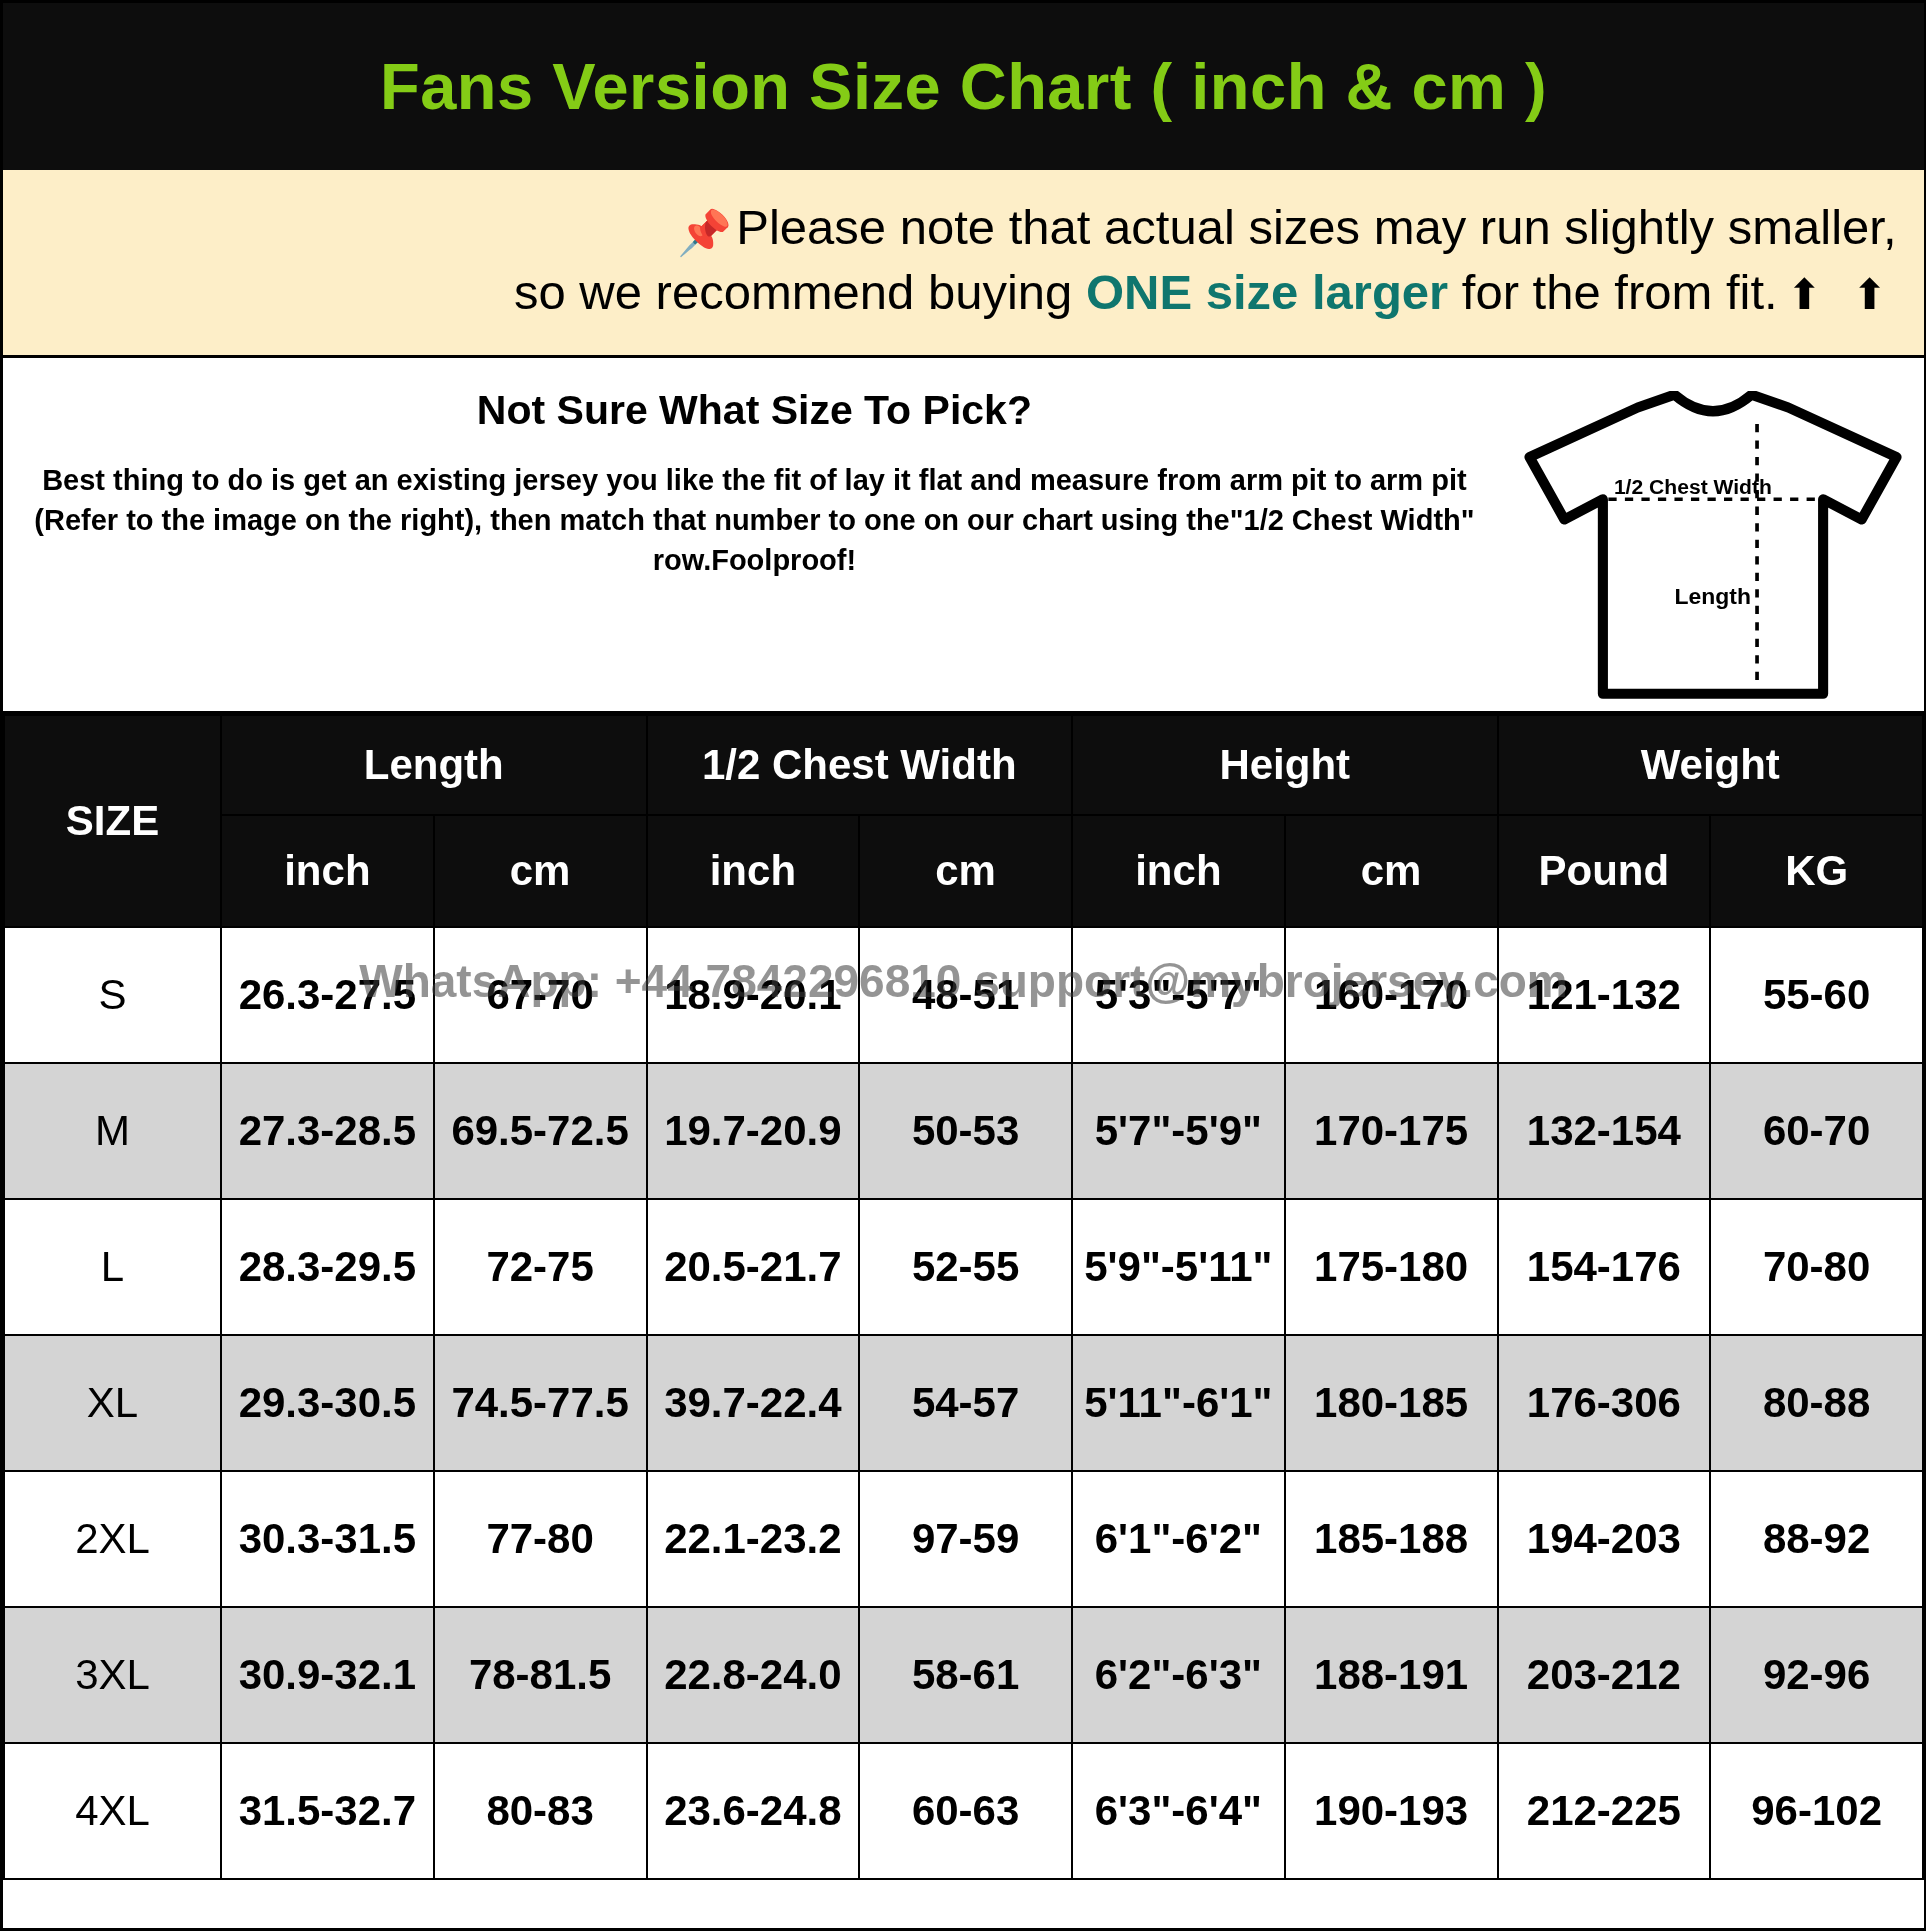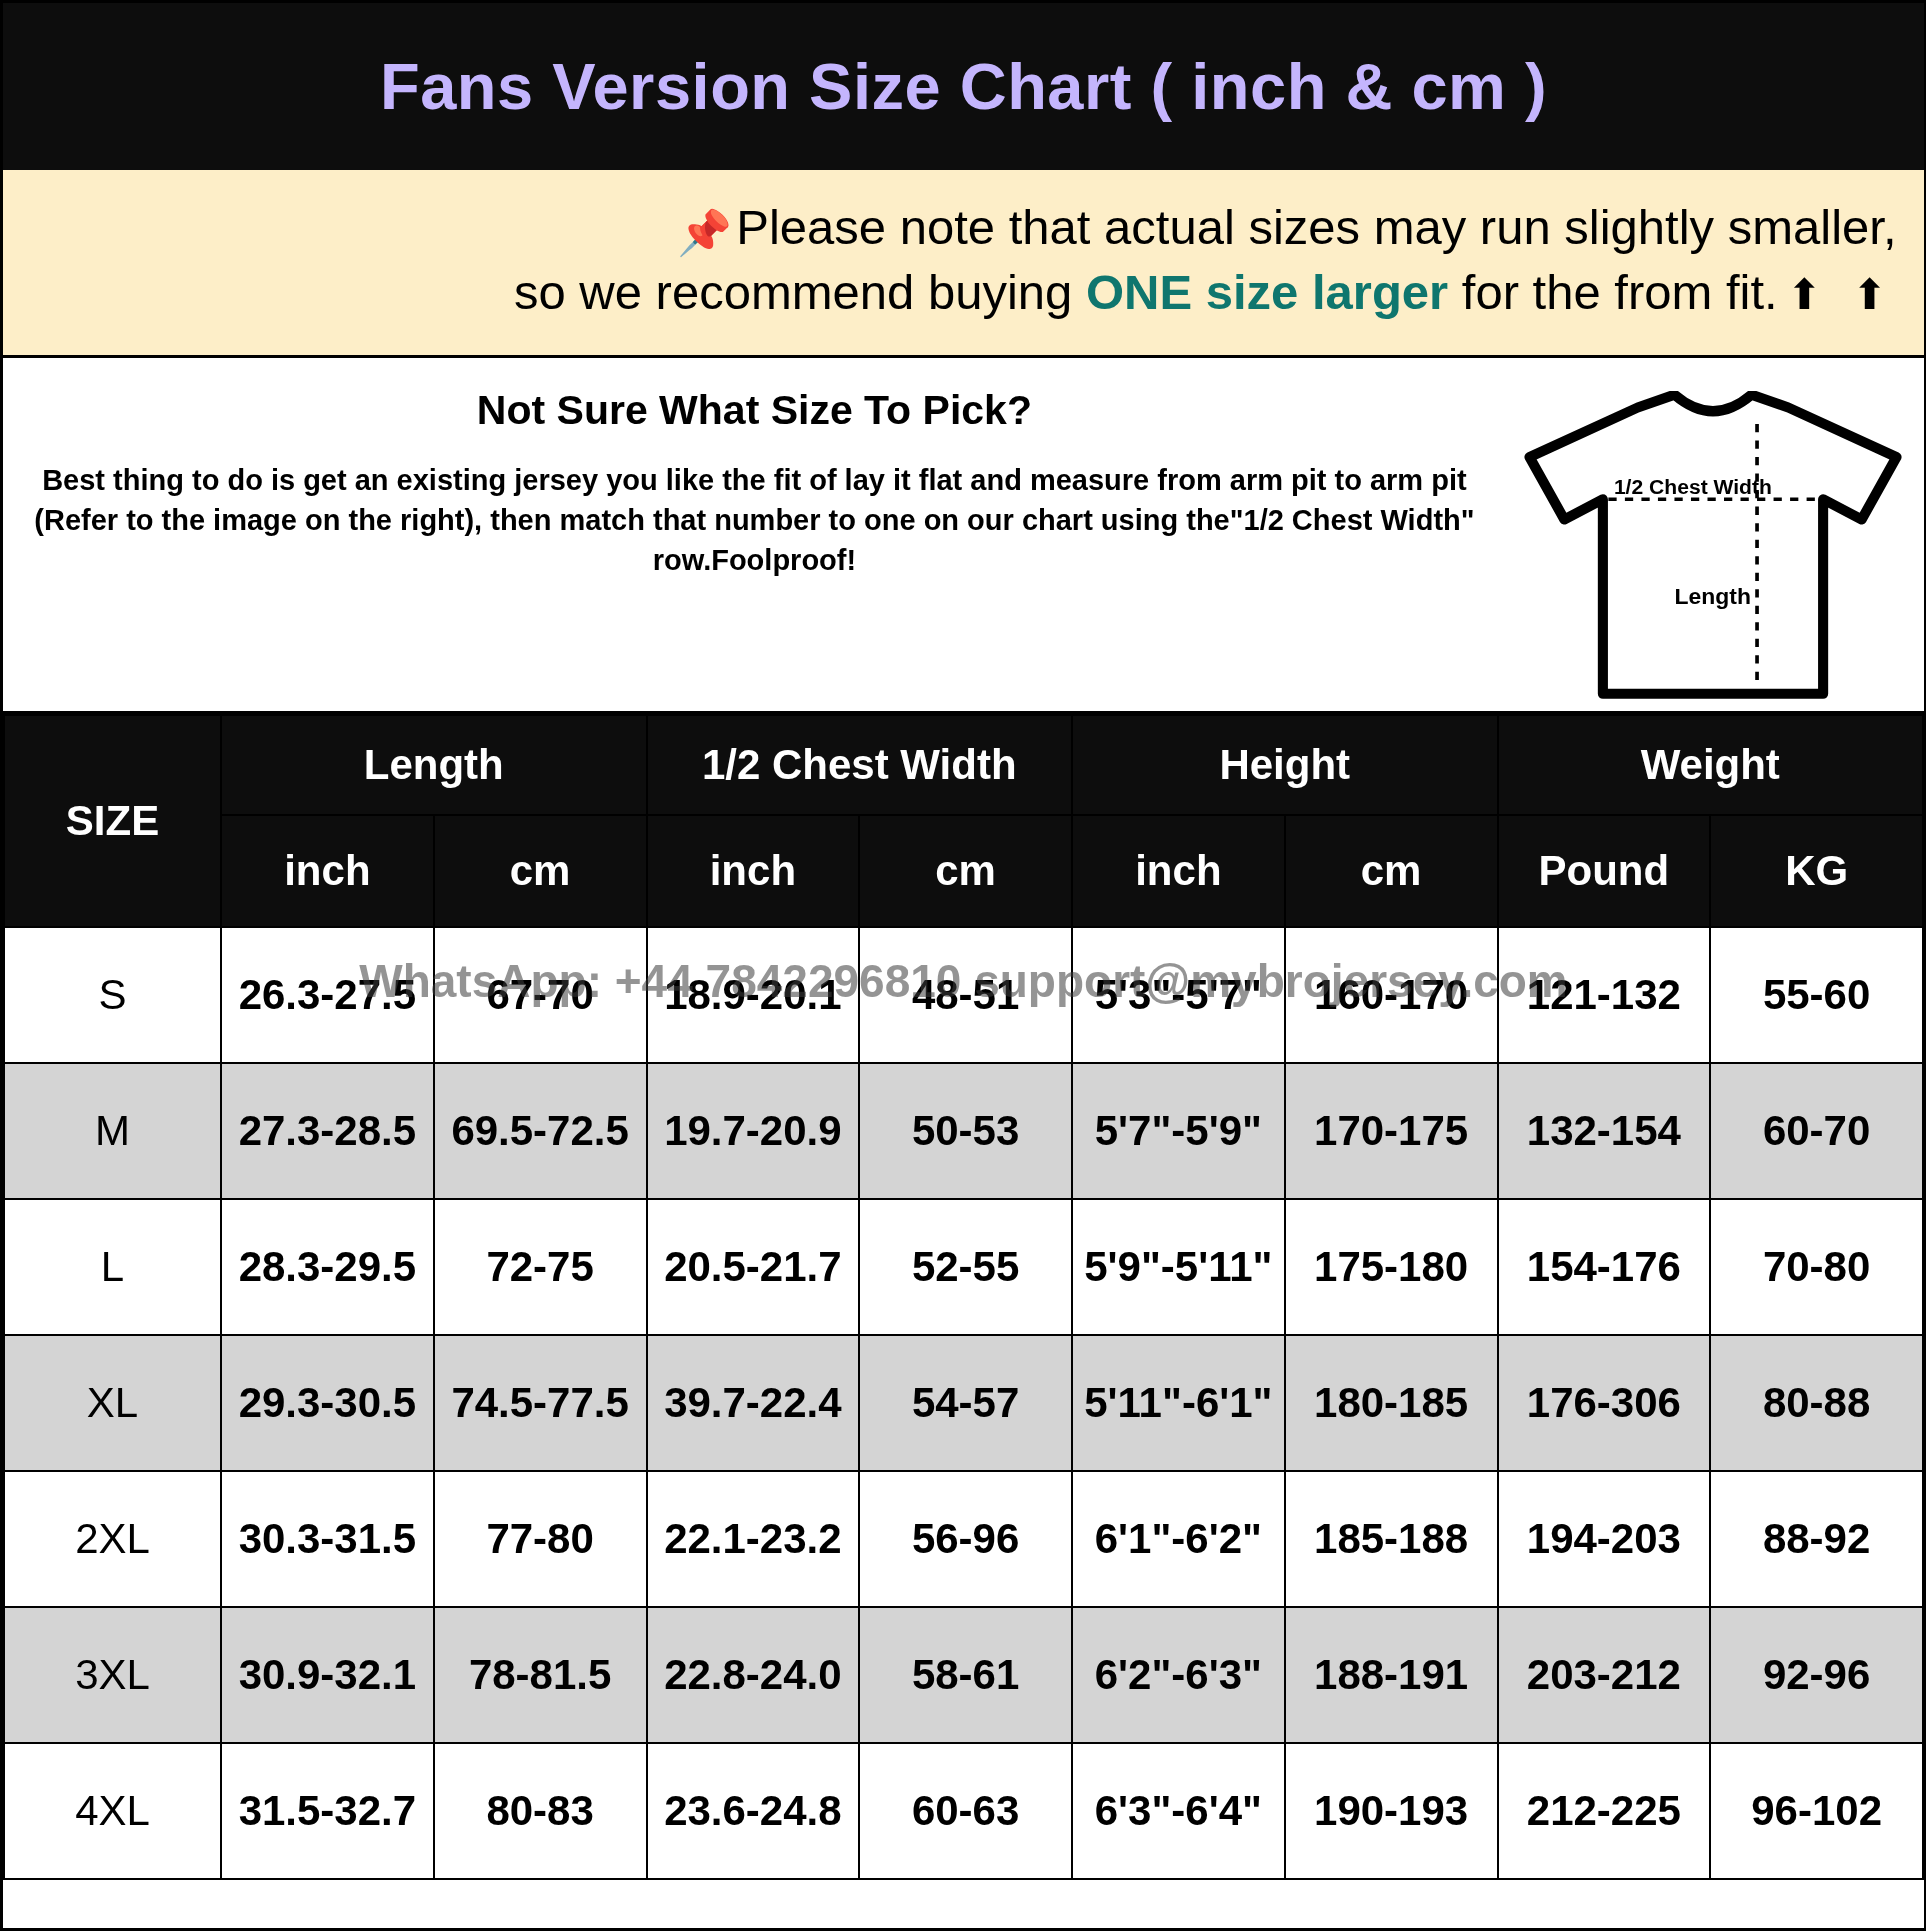--- a/index.html
+++ b/index.html
@@ -25,21 +25,21 @@
 
   
   .title-bar {
     background: #0d0d0d;
     height: 167px;
     display: flex;
     align-items: center;
     justify-content: center;
   }
   .title-bar .title {
-    color: #c4b5fd;
+    color: #84cc16;
     font-size: 65px;
     font-weight: bold;
     letter-spacing: 0.5px;
     text-align: center;
   }
 
   
   .note-banner {
     background: #fdeec8;
     border-bottom: 3.7px solid #000;
@@ -254,21 +254,21 @@
         <td>5'11"-6'1"</td>
         <td>180-185</td>
         <td>176-306</td>
         <td>80-88</td>
       </tr>
       <tr>
         <td class="size-cell">2XL</td>
         <td>30.3-31.5</td>
         <td>77-80</td>
         <td>22.1-23.2</td>
-        <td>56-96</td>
+        <td>97-59</td>
         <td>6'1"-6'2"</td>
         <td>185-188</td>
         <td>194-203</td>
         <td>88-92</td>
       </tr>
       <tr class="alt">
         <td class="size-cell">3XL</td>
         <td>30.9-32.1</td>
         <td>78-81.5</td>
         <td>22.8-24.0</td>

